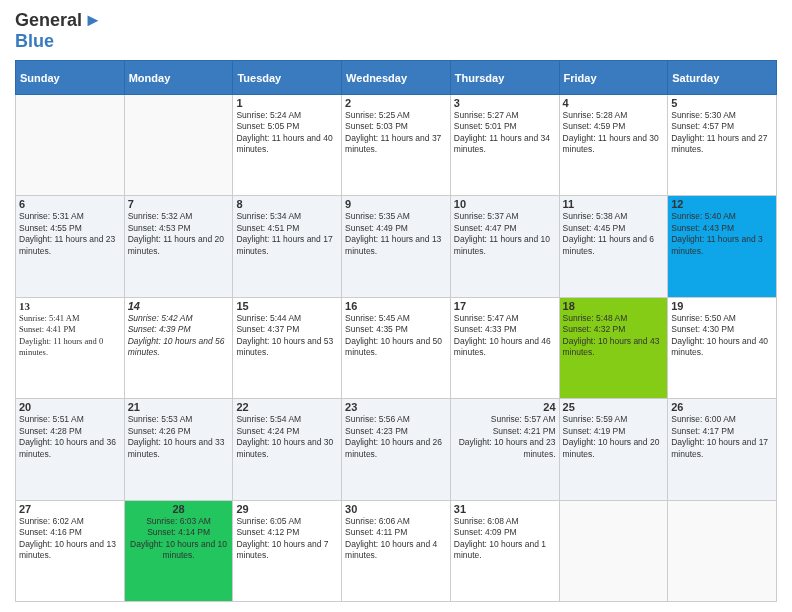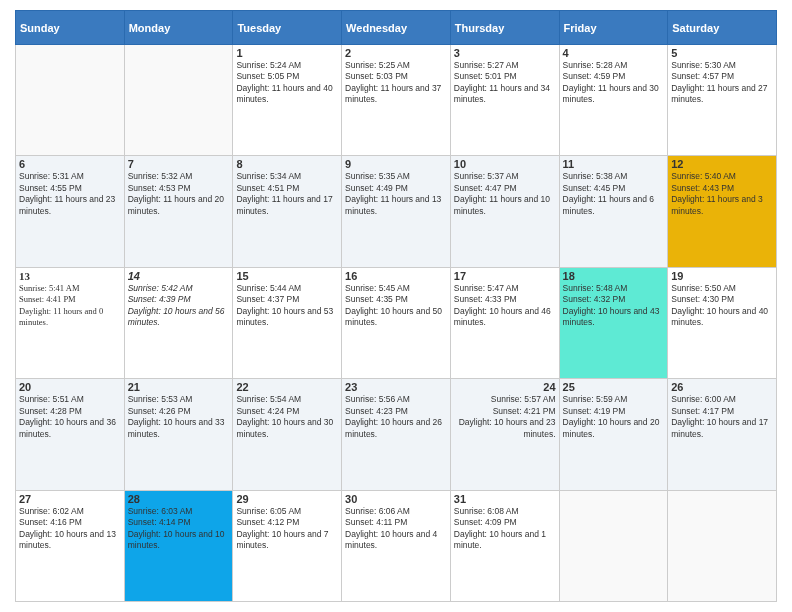--- a/index.html
+++ b/index.html
@@ -91,20 +91,33 @@
       line-height: 1.35;
     }
     .empty-cell {
       background: #f9f9f9 !important;
     }
   </style>
 </head>
 <body>
 
 <div class="page">
+  <div class="header">
+    <div class="logo">
+      <div class="logo-row">
+        <span style="font-size:18px; font-weight:bold; color:#333;">General</span>
+        <span style="font-size:18px; font-weight:bold; color:#3a7abf;">►</span>
+      </div>
+      <span style="font-size:18px; font-weight:bold; color:#3a7abf;">Blue</span>
+    </div>
+    <div class="title-section">
+      <div class="month-title"></div>
+      <div class="location"></div>
+    </div>
+  </div>
 
   <table class="calendar">
     <thead>
       <tr>
       <th>Sunday</th>
           <th>Monday</th>
           <th>Tuesday</th>
           <th>Wednesday</th>
           <th>Thursday</th>
           <th>Friday</th>
@@ -154,21 +167,21 @@
             <div class="day-info">Sunrise: 5:35 AM<br>Sunset: 4:49 PM<br>Daylight: 11 hours and 13 minutes.</div>
           </td>
           <td style="background: rgb(240, 244, 248);">
             <span class="day-number">10</span>
             <div class="day-info">Sunrise: 5:37 AM<br>Sunset: 4:47 PM<br>Daylight: 11 hours and 10 minutes.</div>
           </td>
           <td style="background: rgb(240, 244, 248);">
             <span class="day-number">11</span>
             <div class="day-info">Sunrise: 5:38 AM<br>Sunset: 4:45 PM<br>Daylight: 11 hours and 6 minutes.</div>
           </td>
-          <td style="background: #eab308;">
+          <td style="background: #0ea5e9;">
             <span class="day-number">12</span>
             <div class="day-info">Sunrise: 5:40 AM<br>Sunset: 4:43 PM<br>Daylight: 11 hours and 3 minutes.</div>
           </td>
         </tr>
         <tr>
           <td style="background: rgb(255, 255, 255); font-family: Liberation Serif, serif;">
             <span class="day-number">13</span>
             <div class="day-info">Sunrise: 5:41 AM<br>Sunset: 4:41 PM<br>Daylight: 11 hours and 0 minutes.</div>
           </td>
           <td style="background: rgb(255, 255, 255); font-style: italic;">
@@ -180,21 +193,21 @@
             <div class="day-info">Sunrise: 5:44 AM<br>Sunset: 4:37 PM<br>Daylight: 10 hours and 53 minutes.</div>
           </td>
           <td style="background: rgb(255, 255, 255);">
             <span class="day-number">16</span>
             <div class="day-info">Sunrise: 5:45 AM<br>Sunset: 4:35 PM<br>Daylight: 10 hours and 50 minutes.</div>
           </td>
           <td style="background: rgb(255, 255, 255);">
             <span class="day-number">17</span>
             <div class="day-info">Sunrise: 5:47 AM<br>Sunset: 4:33 PM<br>Daylight: 10 hours and 46 minutes.</div>
           </td>
-          <td style="background: #5eead4; margin-top: 13px;">
+          <td style="background: #84cc16; margin-top: 13px;">
             <span class="day-number">18</span>
             <div class="day-info">Sunrise: 5:48 AM<br>Sunset: 4:32 PM<br>Daylight: 10 hours and 43 minutes.</div>
           </td>
           <td style="background: rgb(255, 255, 255);">
             <span class="day-number">19</span>
             <div class="day-info">Sunrise: 5:50 AM<br>Sunset: 4:30 PM<br>Daylight: 10 hours and 40 minutes.</div>
           </td>
         </tr>
         <tr>
           <td style="background: rgb(240, 244, 248); margin-left: 16px;">
@@ -224,21 +237,21 @@
           <td style="background: rgb(240, 244, 248);">
             <span class="day-number">26</span>
             <div class="day-info">Sunrise: 6:00 AM<br>Sunset: 4:17 PM<br>Daylight: 10 hours and 17 minutes.</div>
           </td>
         </tr>
         <tr>
           <td style="background: rgb(255, 255, 255);">
             <span class="day-number">27</span>
             <div class="day-info">Sunrise: 6:02 AM<br>Sunset: 4:16 PM<br>Daylight: 10 hours and 13 minutes.</div>
           </td>
-          <td style="background: #0ea5e9;">
+          <td style="background: #22c55e; text-align: center;">
             <span class="day-number">28</span>
             <div class="day-info">Sunrise: 6:03 AM<br>Sunset: 4:14 PM<br>Daylight: 10 hours and 10 minutes.</div>
           </td>
           <td style="background: rgb(255, 255, 255);">
             <span class="day-number">29</span>
             <div class="day-info">Sunrise: 6:05 AM<br>Sunset: 4:12 PM<br>Daylight: 10 hours and 7 minutes.</div>
           </td>
           <td style="background: rgb(255, 255, 255);">
             <span class="day-number">30</span>
             <div class="day-info">Sunrise: 6:06 AM<br>Sunset: 4:11 PM<br>Daylight: 10 hours and 4 minutes.</div>

